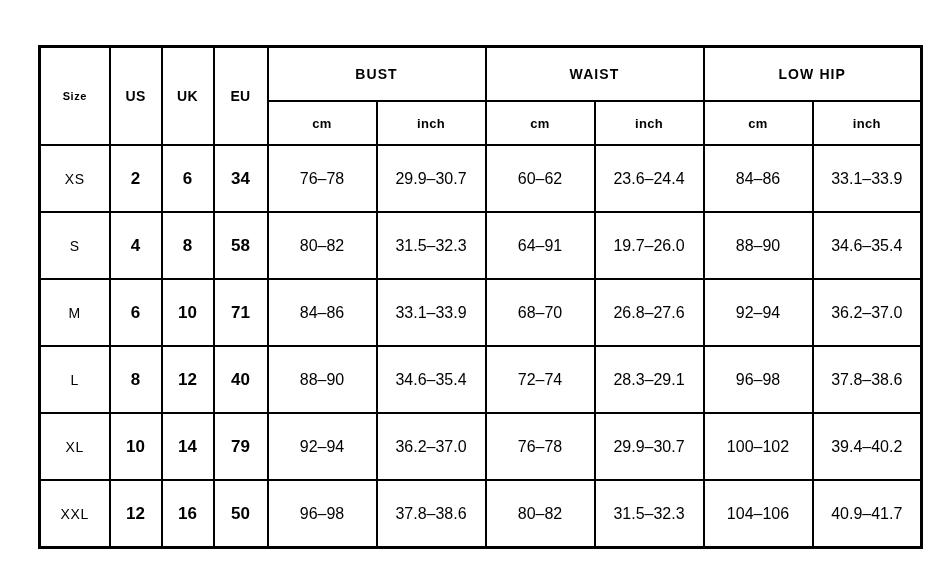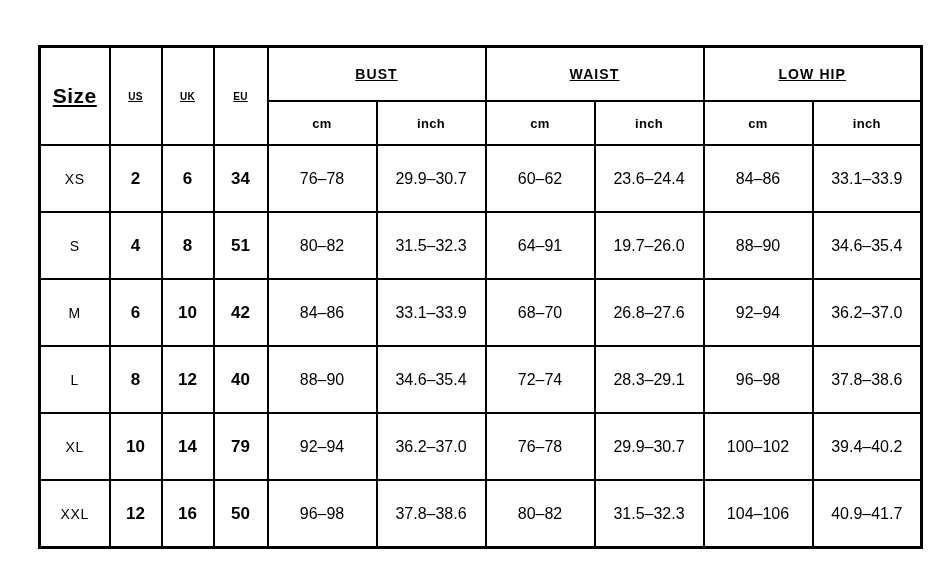--- a/index.html
+++ b/index.html
@@ -40,40 +40,40 @@
     padding: 0;
   }
   
   col.c-size  { width: 70px; }
   col.c-us    { width: 52px; }
   col.c-uk    { width: 52px; }
   col.c-eu    { width: 54px; }
   col.c-meas  { width: 109px; }
 
   .h-size {
-    font-size: 21px;
+    font-size: 11px;
     font-weight: bold;
     letter-spacing: 0.5px;
   }
   .h-sys {
-    font-size: 10px;
+    font-size: 14px;
     font-weight: bold;
     letter-spacing: 0.3px;
   }
   .h-group {
     font-size: 14px;
     font-weight: bold;
     letter-spacing: 1.1px;
   }
   .h-unit {
     font-size: 13px;
     font-weight: bold;
     letter-spacing: 0.3px;
   }
-  tr.group-row th { height: 52px; text-decoration: underline; }
+  tr.group-row th { height: 52px; }
   tr.unit-row th { height: 42px; }
   tr.data-row td { height: 65px; }
 
   td.size-label {
     font-size: 14px;
     font-weight: normal;
     letter-spacing: 0.6px;
   }
   td.num {
     font-size: 17px;
@@ -131,33 +131,33 @@
           <td class="val">29.9–30.7</td>
           <td class="val">60–62</td>
           <td class="val">23.6–24.4</td>
           <td class="val">84–86</td>
           <td class="val">33.1–33.9</td>
         </tr>
         <tr class="data-row">
           <td class="size-label">S</td>
           <td class="num">4</td>
           <td class="num">8</td>
-          <td class="num">51</td>
+          <td class="num">58</td>
           <td class="val">80–82</td>
           <td class="val">31.5–32.3</td>
           <td class="val">64–91</td>
           <td class="val">19.7–26.0</td>
           <td class="val">88–90</td>
           <td class="val">34.6–35.4</td>
         </tr>
         <tr class="data-row">
           <td class="size-label">M</td>
           <td class="num">6</td>
           <td class="num">10</td>
-          <td class="num">42</td>
+          <td class="num">71</td>
           <td class="val">84–86</td>
           <td class="val">33.1–33.9</td>
           <td class="val">68–70</td>
           <td class="val">26.8–27.6</td>
           <td class="val">92–94</td>
           <td class="val">36.2–37.0</td>
         </tr>
         <tr class="data-row">
           <td class="size-label">L</td>
           <td class="num">8</td>

